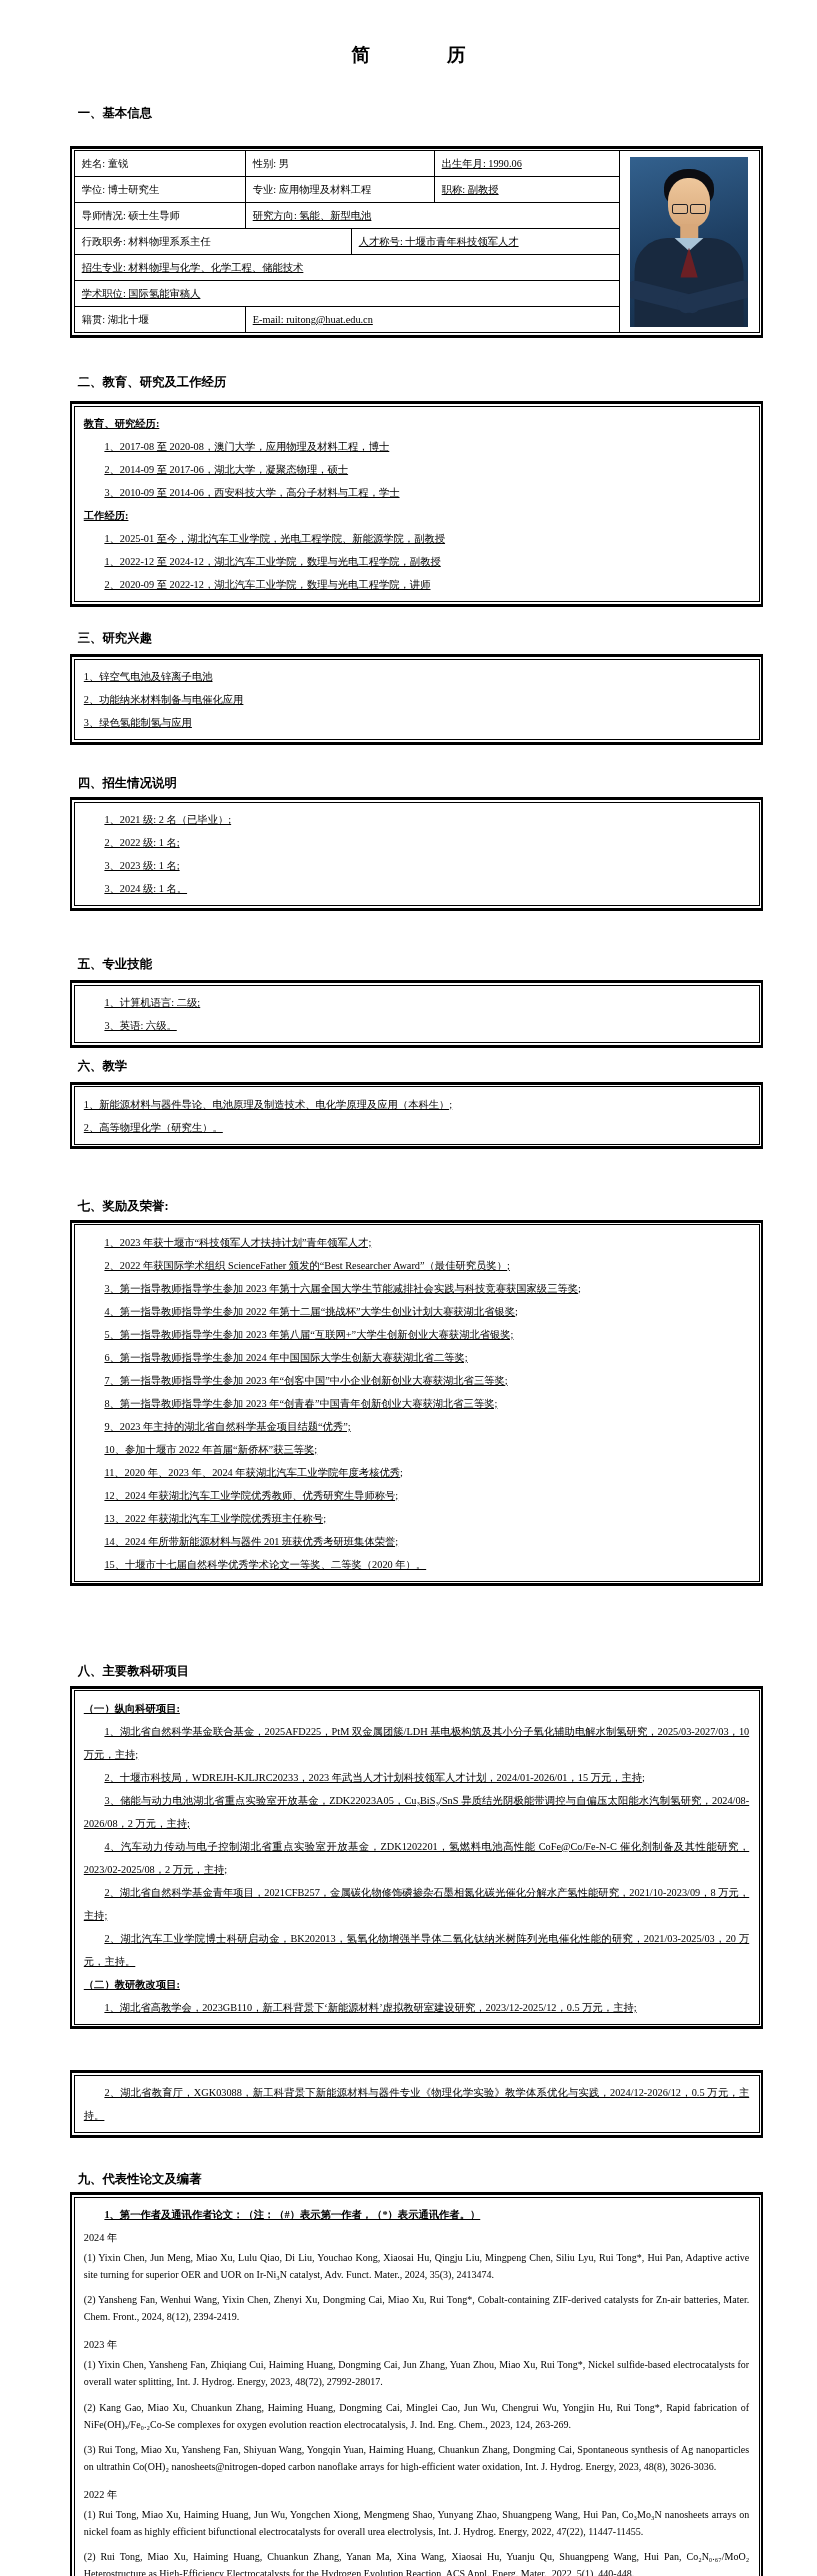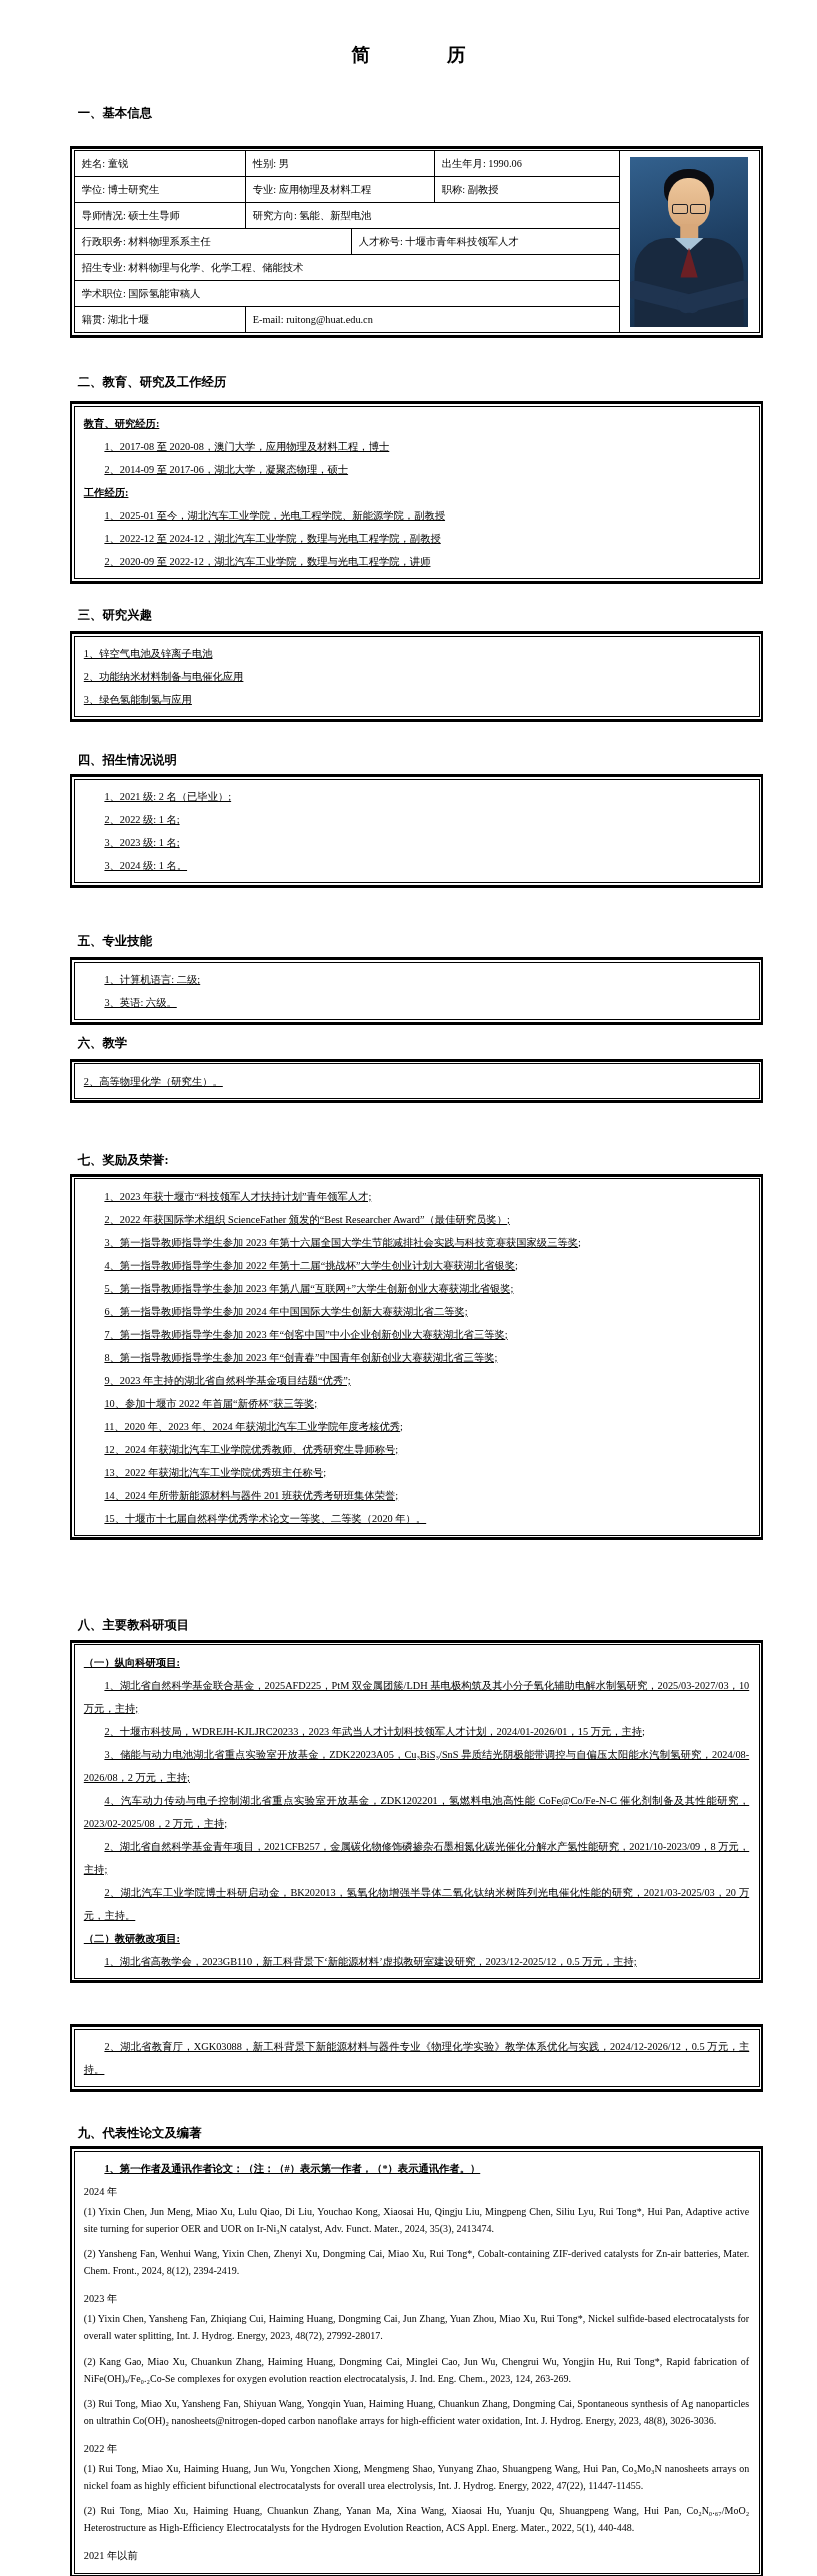--- a/index.html
+++ b/index.html
@@ -30,21 +30,21 @@
   .year-label { margin:0; font-size:10.3px; font-weight:normal; line-height:23px; }
 
   
   .info-flex { display:flex; }
   .info-left { width:544px; border-right:1px solid #000; }
   .irow { display:flex; border-bottom:1px solid #000; height:25px; }
   .irow:last-child { border-bottom:none; }
   .icell { display:flex; align-items:center; padding-left:7.2px; font-size:10.3px; border-right:1px solid #000; box-sizing:border-box; }
   .icell:last-child { border-right:none; }
   .w1 { width:171px; } .w2 { width:189px; } .w4 { width:277px; }
-  .flexcell { flex:1; }
+  .flexcell { flex:1;text-decoration:underline; }
   .photo-cell { flex:1; display:flex; align-items:center; justify-content:center; }
 
   
   .photo { position:relative; width:118px; height:170px; overflow:hidden;
     background:linear-gradient(165deg,#33618e 0%,#1e3f63 52%,#142c47 100%); }
   .photo .hair { position:absolute; top:12.4px; left:50%; transform:translateX(-50%);
     width:50px; height:39px; background:#0c0d12; border-radius:48% 48% 42% 42%; }
   .photo .face { position:absolute; top:21.6px; left:50%; transform:translateX(-50%);
     width:42px; height:50px; background:linear-gradient(#eec79c,#d8a87a); border-radius:46% 46% 44% 44%; }
   .photo .glass { position:absolute; top:47px; width:14.4px; height:8.8px;
@@ -125,20 +125,21 @@
         </div>
       </div>
     </div>
 
     <h2 class="sec mt70">二、教育、研究及工作经历</h2>
     <div class="dbox mt22">
       <div class="inner pad">
         <p class="cn-item bold no-indent">教育、研究经历:</p>
         <p class="cn-item">1、2017-08 至 2020-08，澳门大学，应用物理及材料工程，博士</p>
         <p class="cn-item">2、2014-09 至 2017-06，湖北大学，凝聚态物理，硕士</p>
+        <p class="cn-item">3、2010-09 至 2014-06，西安科技大学，高分子材料与工程，学士</p>
         <p class="cn-item bold no-indent">工作经历:</p>
         <p class="cn-item">1、2025-01 至今，湖北汽车工业学院，光电工程学院、新能源学院，副教授</p>
         <p class="cn-item">1、2022-12 至 2024-12，湖北汽车工业学院，数理与光电工程学院，副教授</p>
         <p class="cn-item">2、2020-09 至 2022-12，湖北汽车工业学院，数理与光电工程学院，讲师</p>
       </div>
     </div>
 
     <h2 class="sec mt44">三、研究兴趣</h2>
     <div class="dbox mt16">
       <div class="inner pad">
@@ -162,20 +163,21 @@
     <div class="dbox mt16">
       <div class="inner pad">
         <p class="cn-item">1、计算机语言: 二级;</p>
         <p class="cn-item">3、英语: 六级。</p>
       </div>
     </div>
 
     <h2 class="sec mt20">六、教学</h2>
     <div class="dbox mt14">
       <div class="inner pad">
+        <p class="cn-item no-indent">1、新能源材料与器件导论、电池原理及制造技术、电化学原理及应用（本科生）;</p>
         <p class="cn-item no-indent">2、高等物理化学（研究生）。</p>
       </div>
     </div>
 
     <h2 class="sec mt96">七、奖励及荣誉:</h2>
     <div class="dbox mt10">
       <div class="inner pad">
         <p class="cn-item">1、2023 年获十堰市“科技领军人才扶持计划”青年领军人才;</p>
         <p class="cn-item">2、2022 年获国际学术组织 ScienceFather 颁发的“Best Researcher Award”（最佳研究员奖）;</p>
         <p class="cn-item">3、第一指导教师指导学生参加 2023 年第十六届全国大学生节能减排社会实践与科技竞赛获国家级三等奖;</p>

